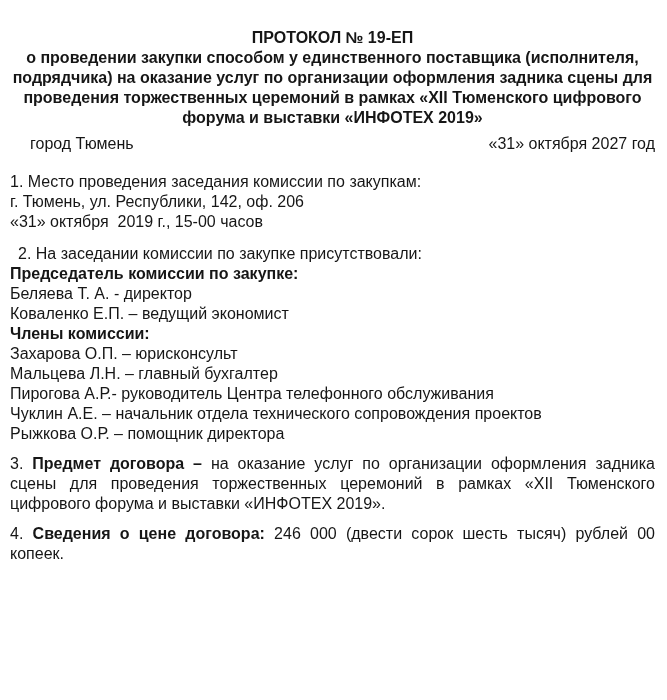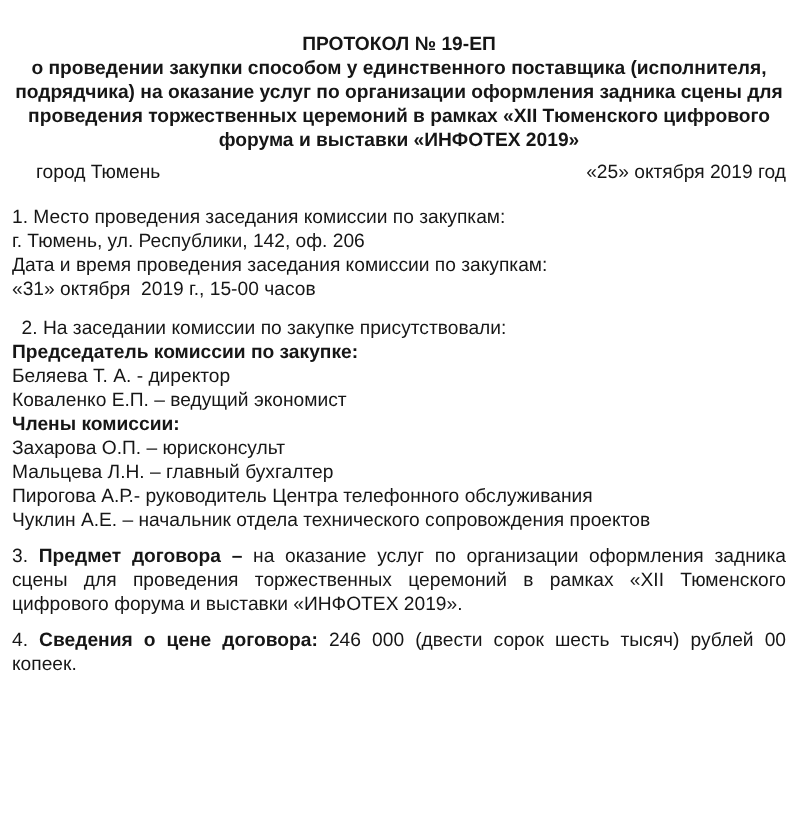--- a/index.html
+++ b/index.html
@@ -77,40 +77,40 @@
   <div class="title-block">
     <div class="title-line">ПРОТОКОЛ № 19-ЕП</div>
     <div class="title-line">о проведении закупки способом у единственного поставщика (исполнителя,</div>
     <div class="title-line">подрядчика) на оказание услуг по организации оформления задника сцены для</div>
     <div class="title-line">проведения торжественных церемоний в рамках «XII Тюменского цифрового</div>
     <div class="title-line">форума и выставки «ИНФОТЕХ 2019»</div>
   </div>
 
   <div class="dateline">
     <span class="city">город Тюмень</span>
-    <span class="date">«25» октября 2019 год</span>
+    <span class="date">«31» октября 2027 год</span>
   </div>
 
   <div class="section-1">
     <div class="doc-line">1. Место проведения заседания комиссии по закупкам:</div>
     <div class="doc-line">г. Тюмень, ул. Республики, 142, оф. 206</div>
-    <div class="doc-line">Дата и время проведения заседания комиссии по закупкам:</div>
     <div class="doc-line">«31» октября&nbsp; 2019 г., 15-00 часов</div>
   </div>
 
   <div class="section-2">
     <div class="doc-line s2-heading">2. На заседании комиссии по закупке присутствовали:</div>
     <div class="doc-line bold">Председатель комиссии по закупке:</div>
     <div class="doc-line">Беляева Т. А. - директор</div>
     <div class="doc-line">Коваленко Е.П. – ведущий экономист</div>
     <div class="doc-line bold">Члены комиссии:</div>
     <div class="doc-line">Захарова О.П. – юрисконсульт</div>
     <div class="doc-line">Мальцева Л.Н. – главный бухгалтер</div>
     <div class="doc-line">Пирогова А.Р.- руководитель Центра телефонного обслуживания</div>
     <div class="doc-line">Чуклин А.Е. – начальник отдела технического сопровождения проектов</div>
+    <div class="doc-line">Рыжкова О.Р. – помощник директора</div>
   </div>
 
 
   <div class="section-3">
     <span>3. </span><span class="bold">Предмет договора – </span><span>на оказание услуг по организации оформления задника сцены для проведения торжественных церемоний в рамках «XII Тюменского цифрового форума и выставки «ИНФОТЕХ 2019».</span>
   </div>
 
   <div class="section-4">
     <span>4. </span><span class="bold">Сведения о цене договора: </span><span>246 000 (двести сорок шесть тысяч) рублей 00 копеек.</span>
   </div>

